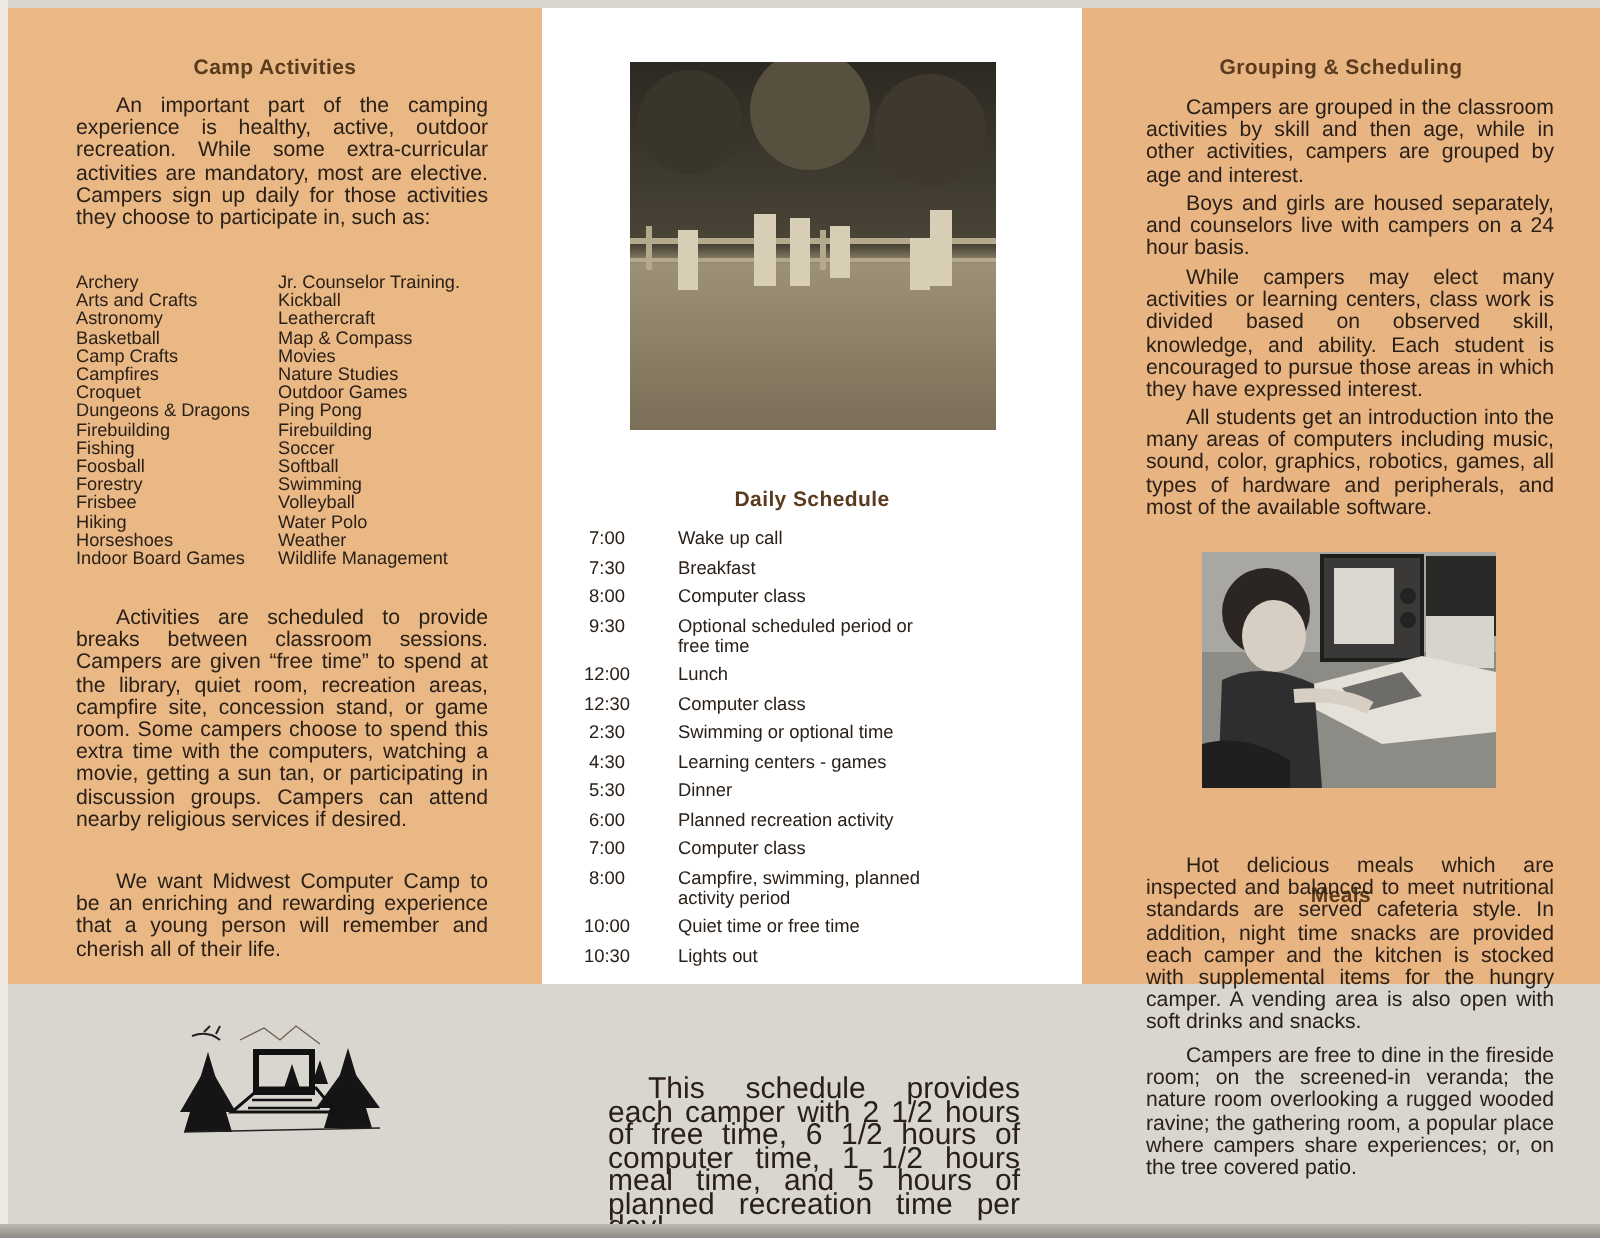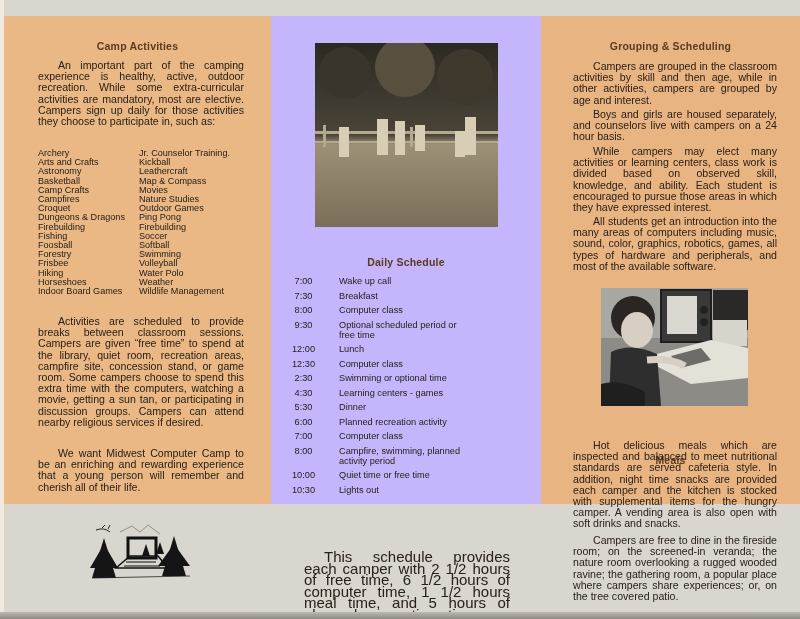--- a/index.html
+++ b/index.html
@@ -5,23 +5,23 @@
   html, body { margin: 0; padding: 0; }
   body {
     width: 800px; height: 619px; overflow: hidden; position: relative;
     background: #d9d6d0;
     font-family: "Liberation Sans", sans-serif;
     color: #2a2018;
   }
   .page { position: absolute; left: 0; top: 0; width: 800px; height: 613px; }
   .edge-left { position: absolute; left: 0; top: 0; width: 4px; height: 613px; background: #efe9df; }
   .bottom-strip { position: absolute; left: 0; top: 612px; width: 800px; height: 7px; background: linear-gradient(#bdb8b0, #8e8a84); }
-  .panel { position: absolute; top: 16px; height: 488px; box-sizing: border-box; }
+  .panel { position: absolute; top: 4px; height: 488px; box-sizing: border-box; }
   .panel-left { left: 4px; width: 267px; background: #e9b884; }
-  .panel-center { left: 271px; width: 270px; background: #c4b5fd; }
+  .panel-center { left: 271px; width: 270px; background: #ffffff; }
   .panel-right { left: 541px; width: 259px; background: #e8b482; }
 
   h2 { font-size: 10.5px; font-weight: bold; color: #5a3b1e; text-align: center; margin: 0; position: absolute; letter-spacing: 0.2px; }
   p.body { margin: 0; font-size: 10.6px; line-height: 11.2px; text-align: justify; text-indent: 20px; position: absolute; }
 
   
   #camp-title { left: 0; width: 267px; top: 24px; }
   #camp-intro { left: 34px; width: 206px; top: 44px; }
   .activities { position: absolute; top: 133px; left: 34px; width: 220px; display: flex; font-size: 9.1px; line-height: 9.2px; }
   .activities ul { list-style: none; margin: 0; padding: 0; }

